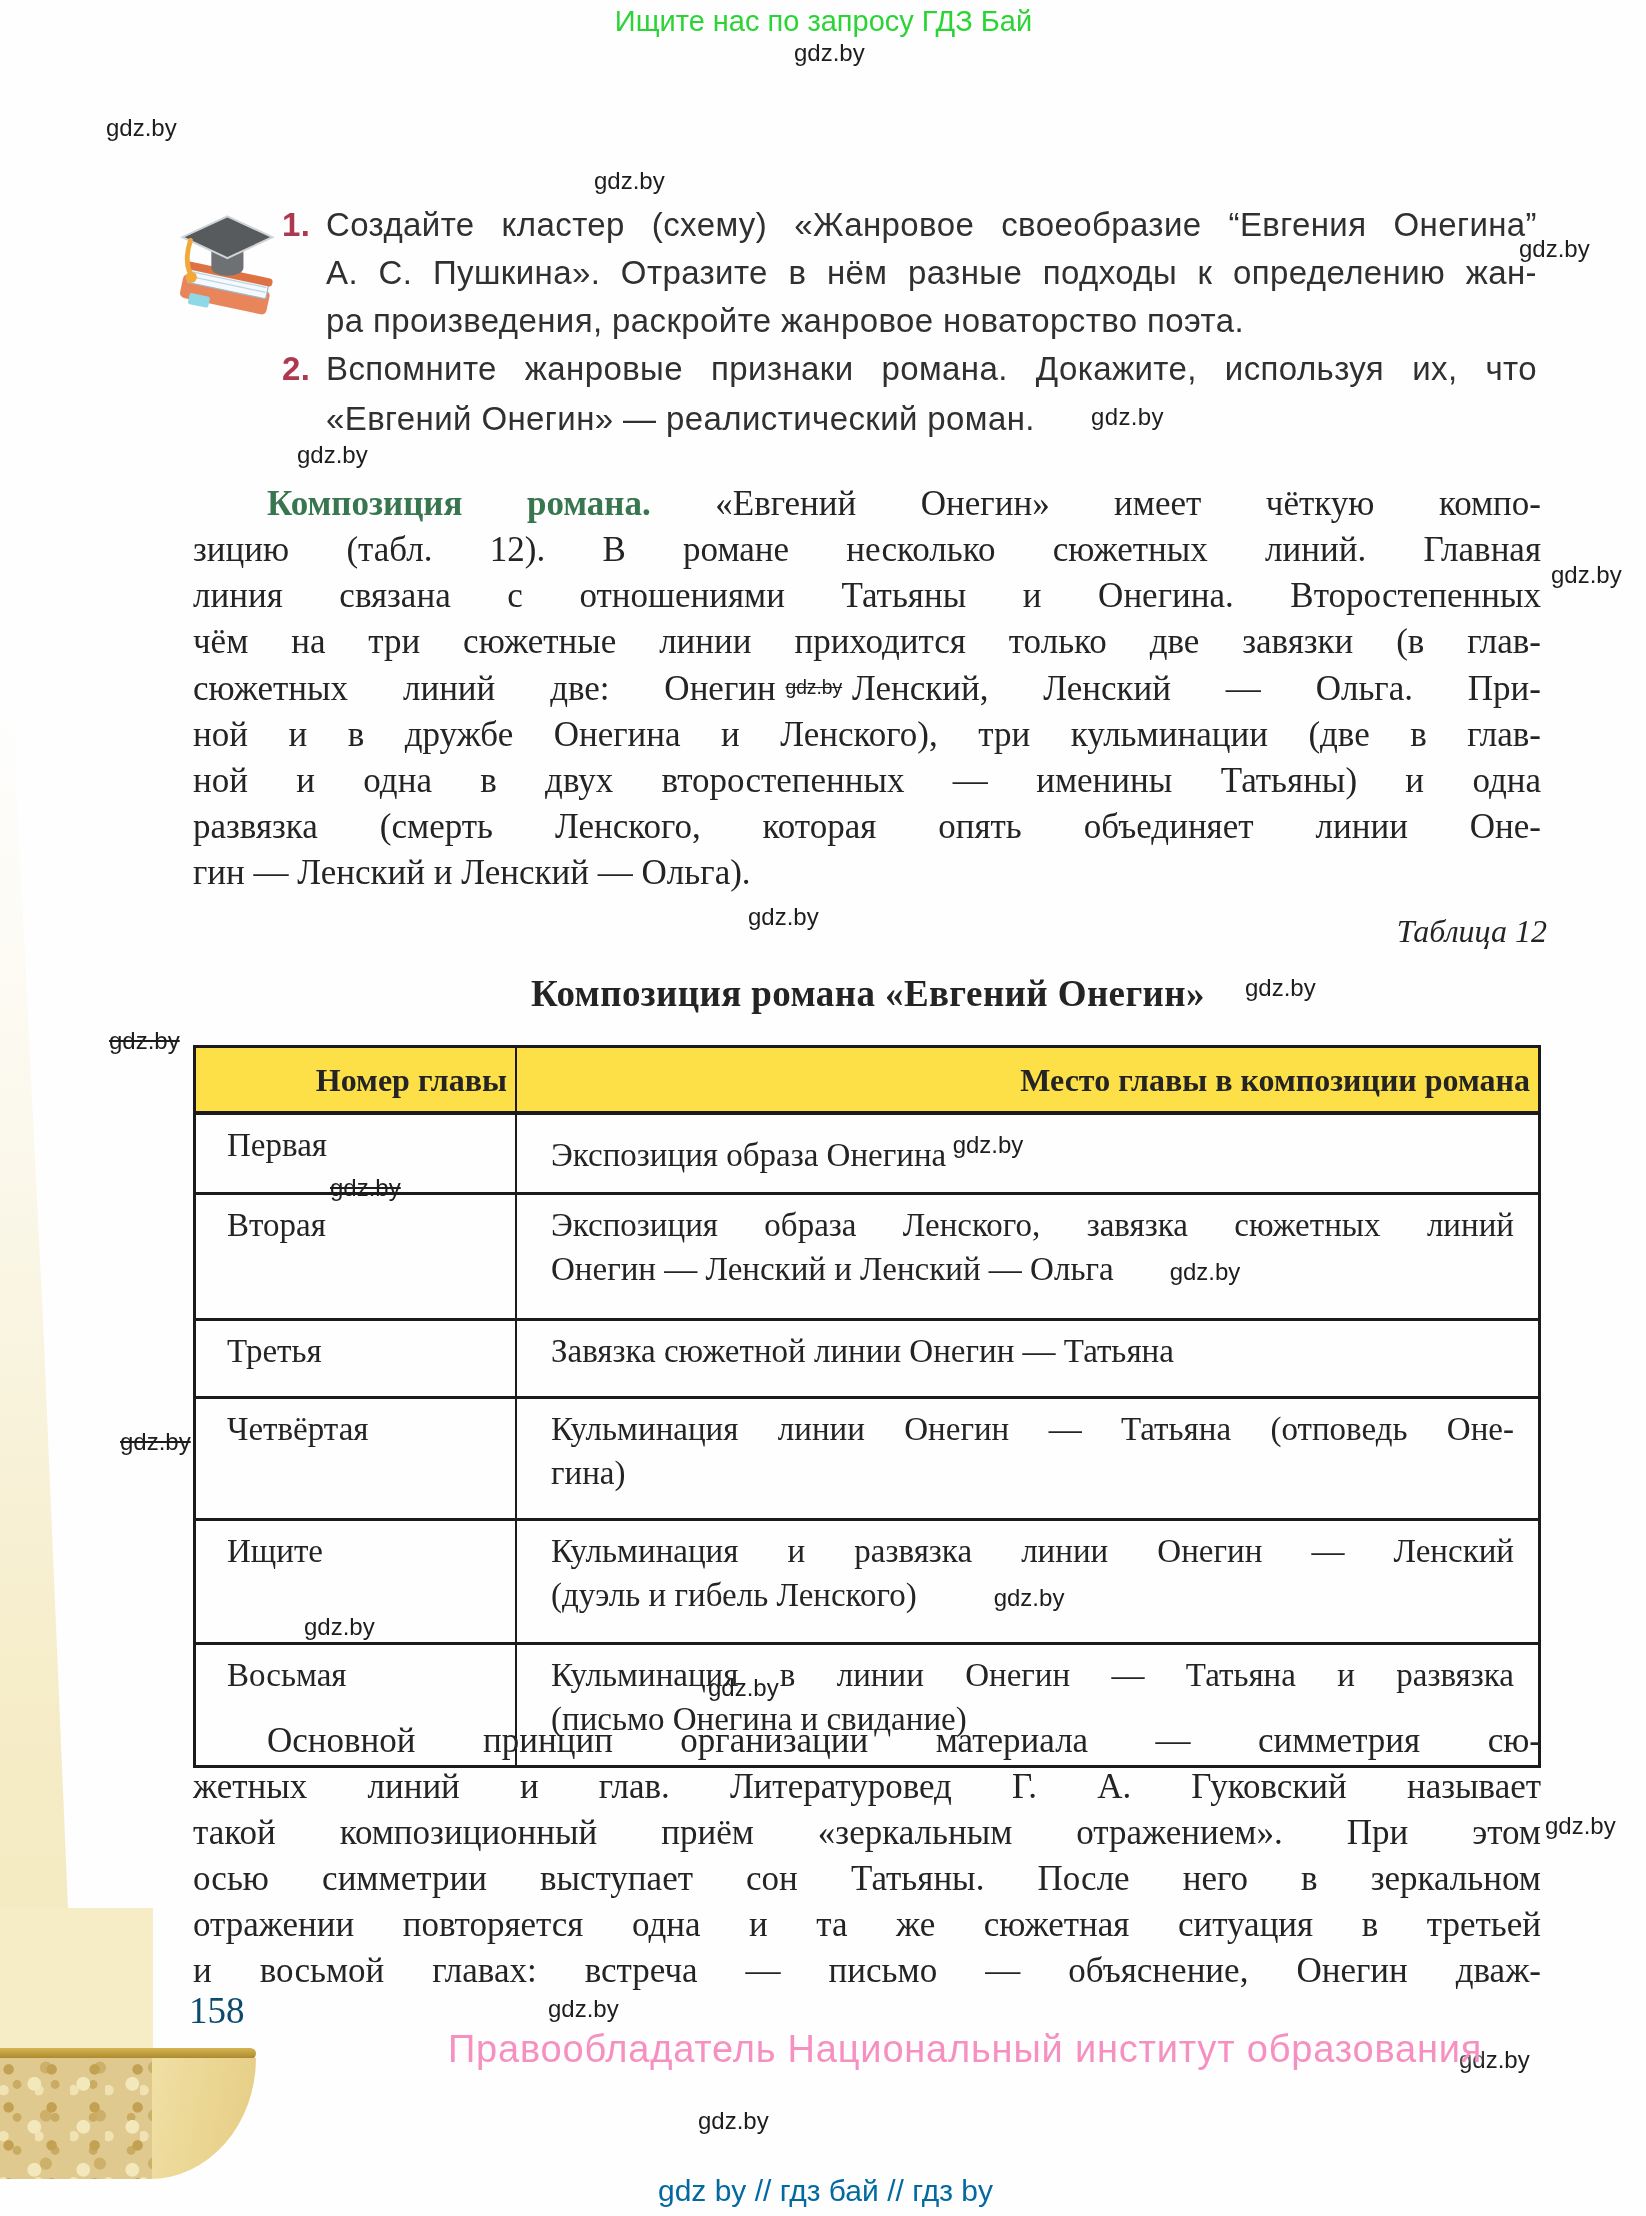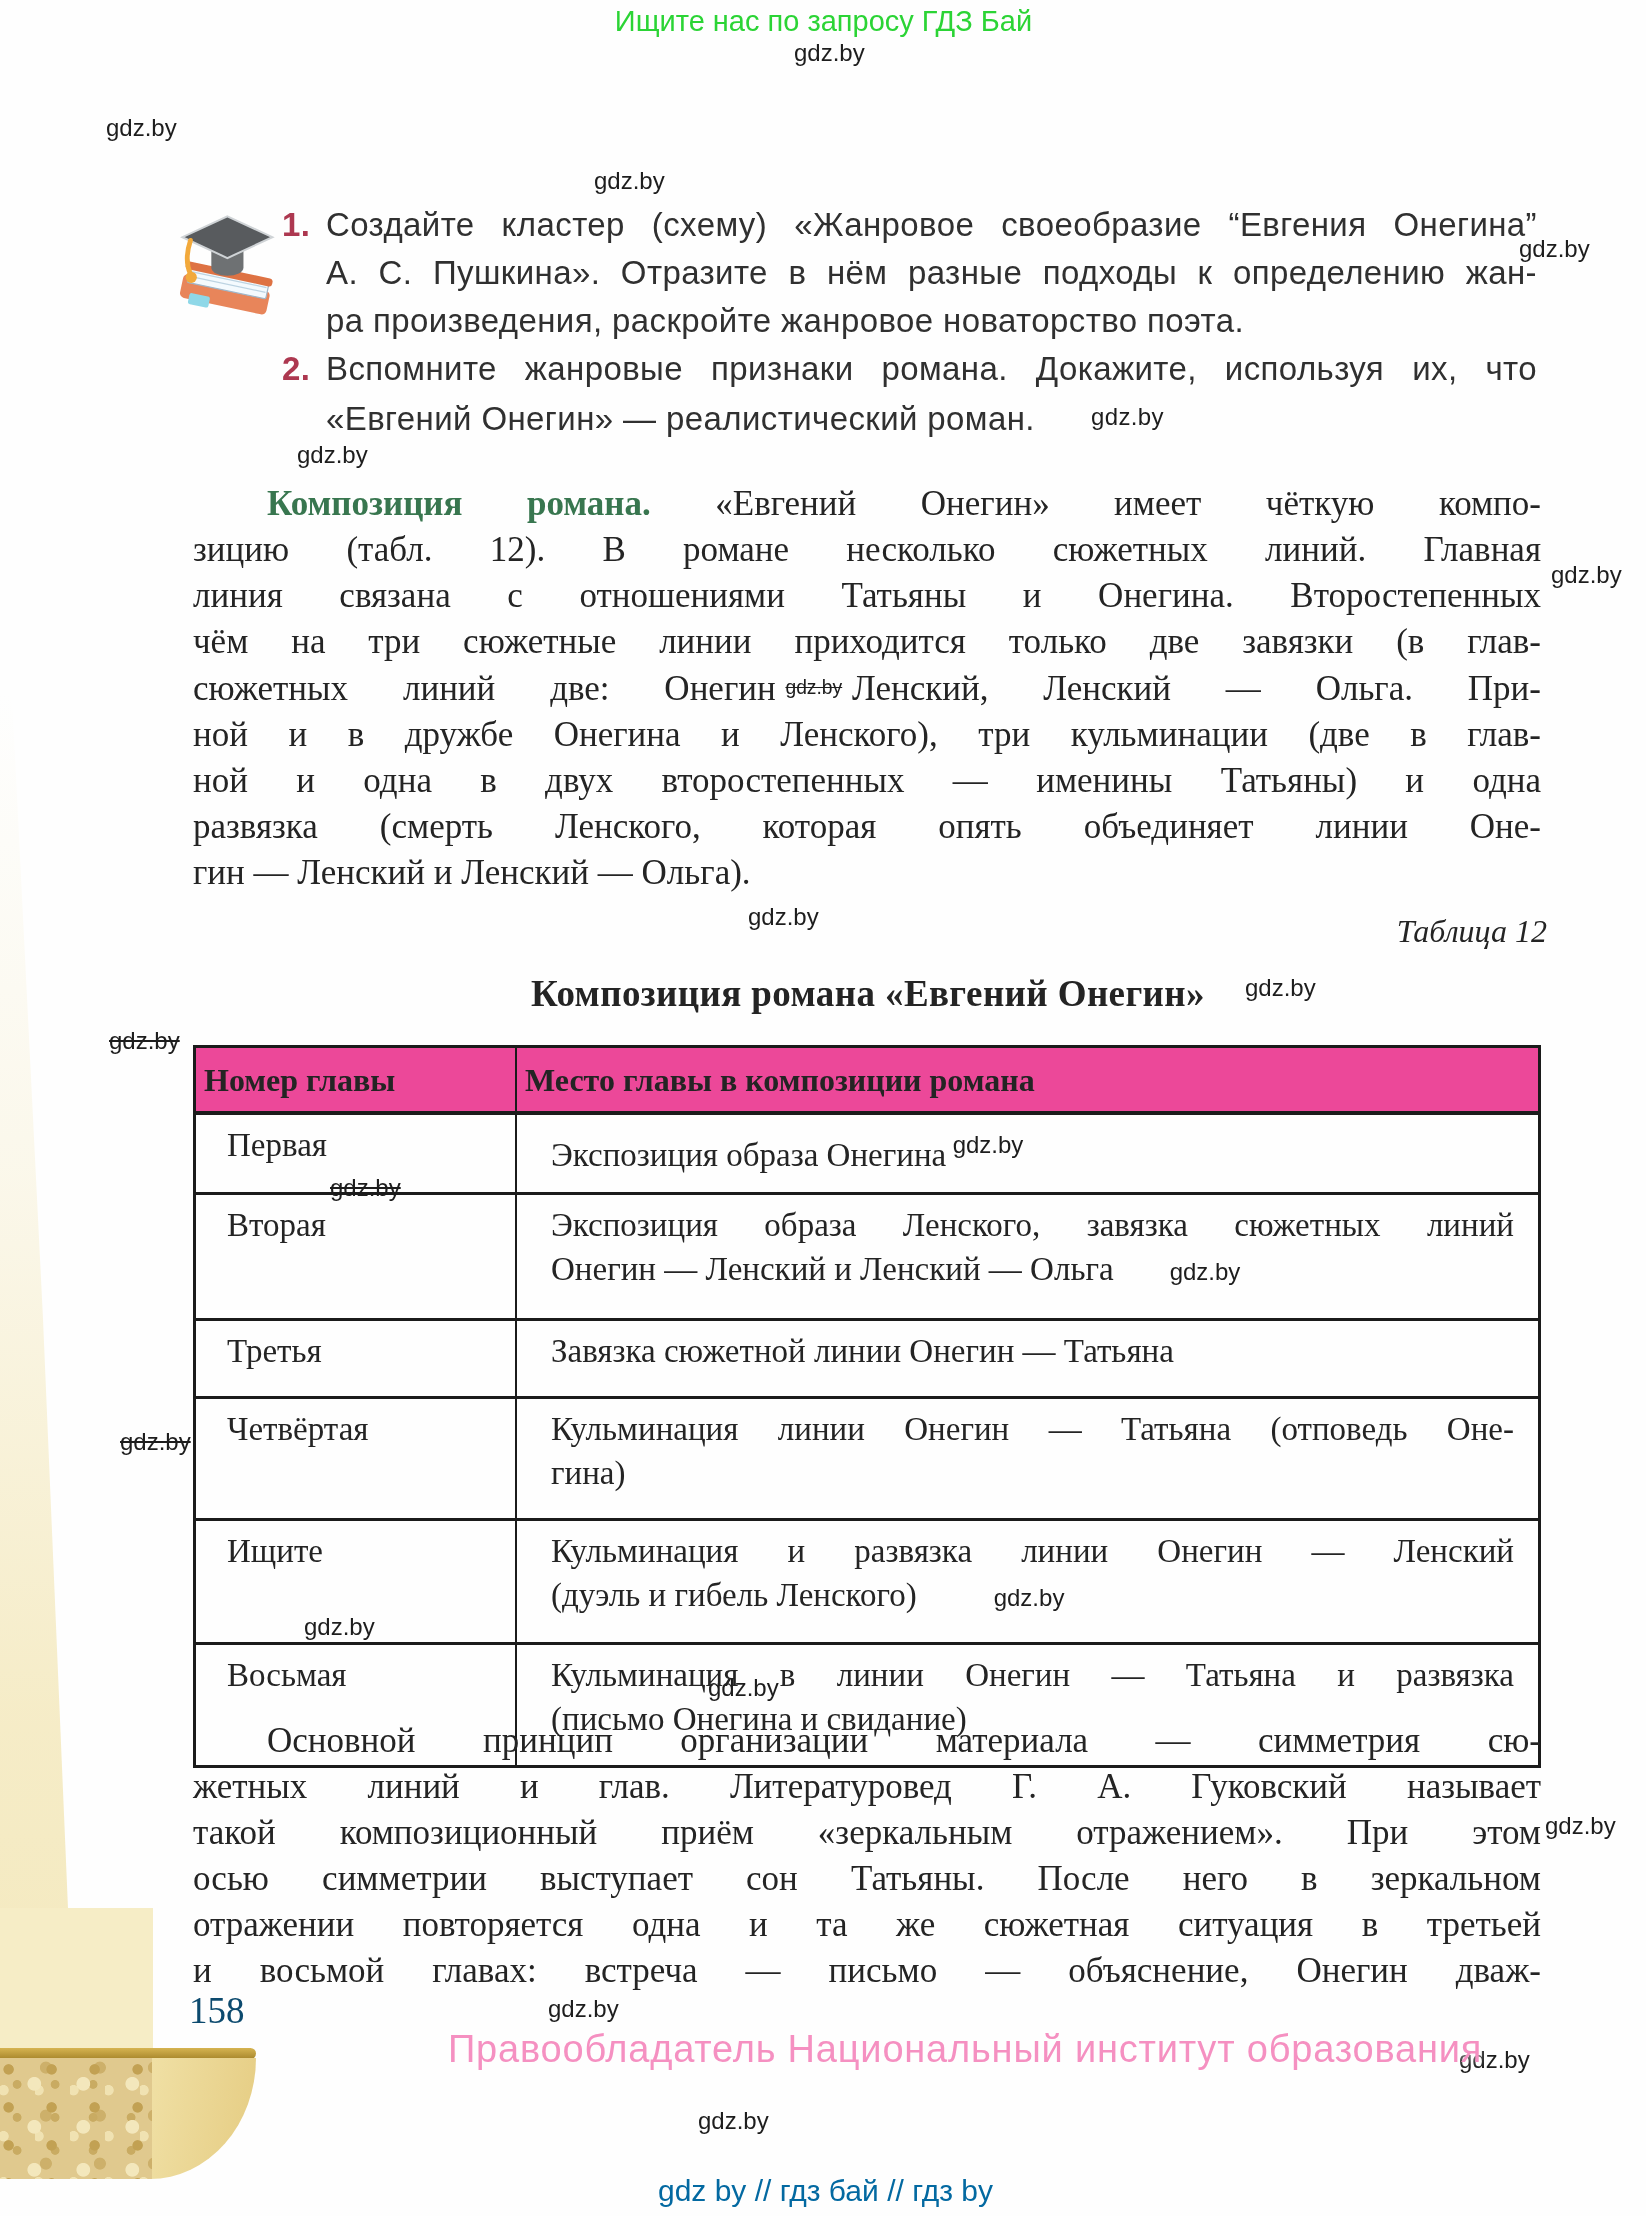--- a/index.html
+++ b/index.html
@@ -64,22 +64,22 @@
   .pline.indent { padding-left:74px; }
   .lead-green { color:#38764f; font-weight:bold; }
 
   
   .tablabel { position:absolute; left:1257px; top:913px; width:290px; text-align:right;
     font-style:italic; font-size:32px; }
   .caption { position:absolute; left:193px; top:972px; width:1350px; text-align:center;
     font-weight:bold; font-size:37px; letter-spacing:0.4px; }
   table.comp { position:absolute; left:193px; top:1045px; width:1348px;
     border-collapse:collapse; border:3.2px solid #1b1b1b; font-size:33px; line-height:44px; }
-  table.comp th { background:#ec4899; border-bottom:4.8px solid #1b1b1b;
-    font-weight:bold; font-size:32px; padding:9.7px 8px; text-align:left; }
+  table.comp th { background:#fde047; border-bottom:4.8px solid #1b1b1b;
+    font-weight:bold; font-size:32px; padding:9.7px 8px; text-align:right; }
   table.comp th.c1 { width:303px; border-right:2.4px solid #1b1b1b; }
   table.comp td { border-top:3.2px solid #1b1b1b; vertical-align:top; }
   table.comp td.c1 { border-right:2.4px solid #1b1b1b; padding:8px 8px 4.8px 31px; }
   table.comp td.c2 { padding:8px 24px 4.8px 34px; }
   tr.h1 td{height:64px} tr.h2 td{height:110px} tr.h3 td{height:62px}
   tr.h4 td{height:106px} tr.h5 td{height:109px} tr.h6 td{height:107px}
   .cline { text-align:left; }
   .cline.just { text-align:justify; text-align-last:justify; }
 
   

